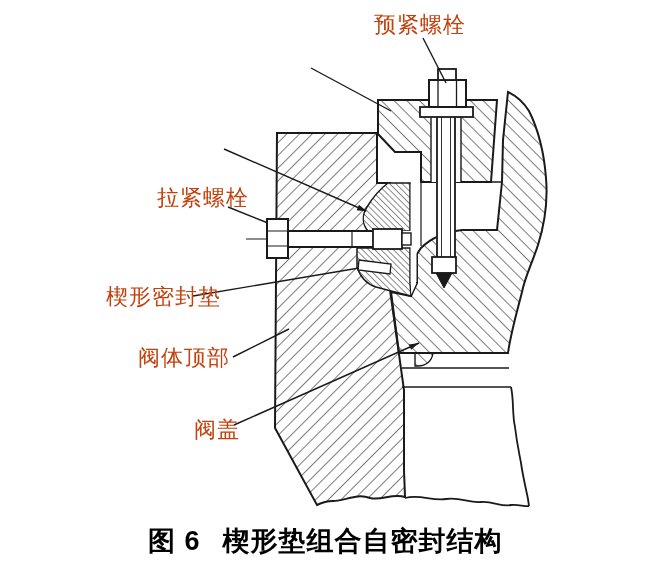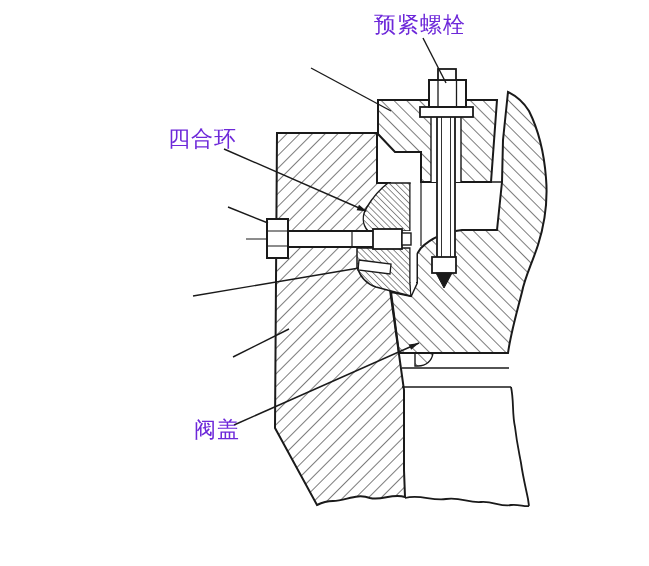--- a/index.html
+++ b/index.html
@@ -2,21 +2,21 @@
 <html><head>
 <meta charset="utf-8">
 <style>
   html,body{margin:0;padding:0;background:#ffffff;}
   .stage{
     position:relative;width:649px;height:566px;background:#ffffff;
     font-family:"Liberation Sans","DejaVu Sans",sans-serif;overflow:hidden;
   }
   .stage svg{position:absolute;left:0;top:0;}
   .part-label{
-    position:absolute;color:#6d28d9;font-size:22px;letter-spacing:1px;
+    position:absolute;color:#c2410c;font-size:22px;letter-spacing:1px;
     white-space:nowrap;line-height:1.1;
   }
   .caption{
     position:absolute;left:148px;top:523px;color:#000;font-size:27px;
     font-weight:bold;white-space:nowrap;letter-spacing:1px;
   }
   .caption .gap{display:inline-block;width:22px;}
 </style>
 </head>
 <body>
@@ -112,21 +112,26 @@
       <path d="M233,357 L289,329"></path>
       <path d="M234,425 L419,343"></path>
       <path d="M367,211.5 L356.6,210.2 L359,204.8 Z" fill="#1a1a1a" stroke="none"></path>
       <path d="M419,343 L411.1,349.8 L408.7,344.4 Z" fill="#1a1a1a" stroke="none"></path>
     </g>
   </svg>
 
   <div class="part-label" style="left:374px;top:13px">预紧螺栓</div>
 
 
-  <div class="part-label" style="left:168px;top:127px">四合环</div>
 
+  <div class="part-label" style="left:157px;top:186px">拉紧螺栓</div>
 
+  <div class="part-label" style="left:106px;top:285px">楔形密封垫</div>
 
+  <div class="part-label" style="left:138px;top:346px">阀体顶部</div>
 
   <div class="part-label" style="left:194px;top:418px">阀盖</div>
 
+  <div class="caption">
+    <span>图 6</span><span class="gap"></span><span>楔形垫组合自密封结构</span>
+  </div>
 
 </div>
 
 </body></html>

